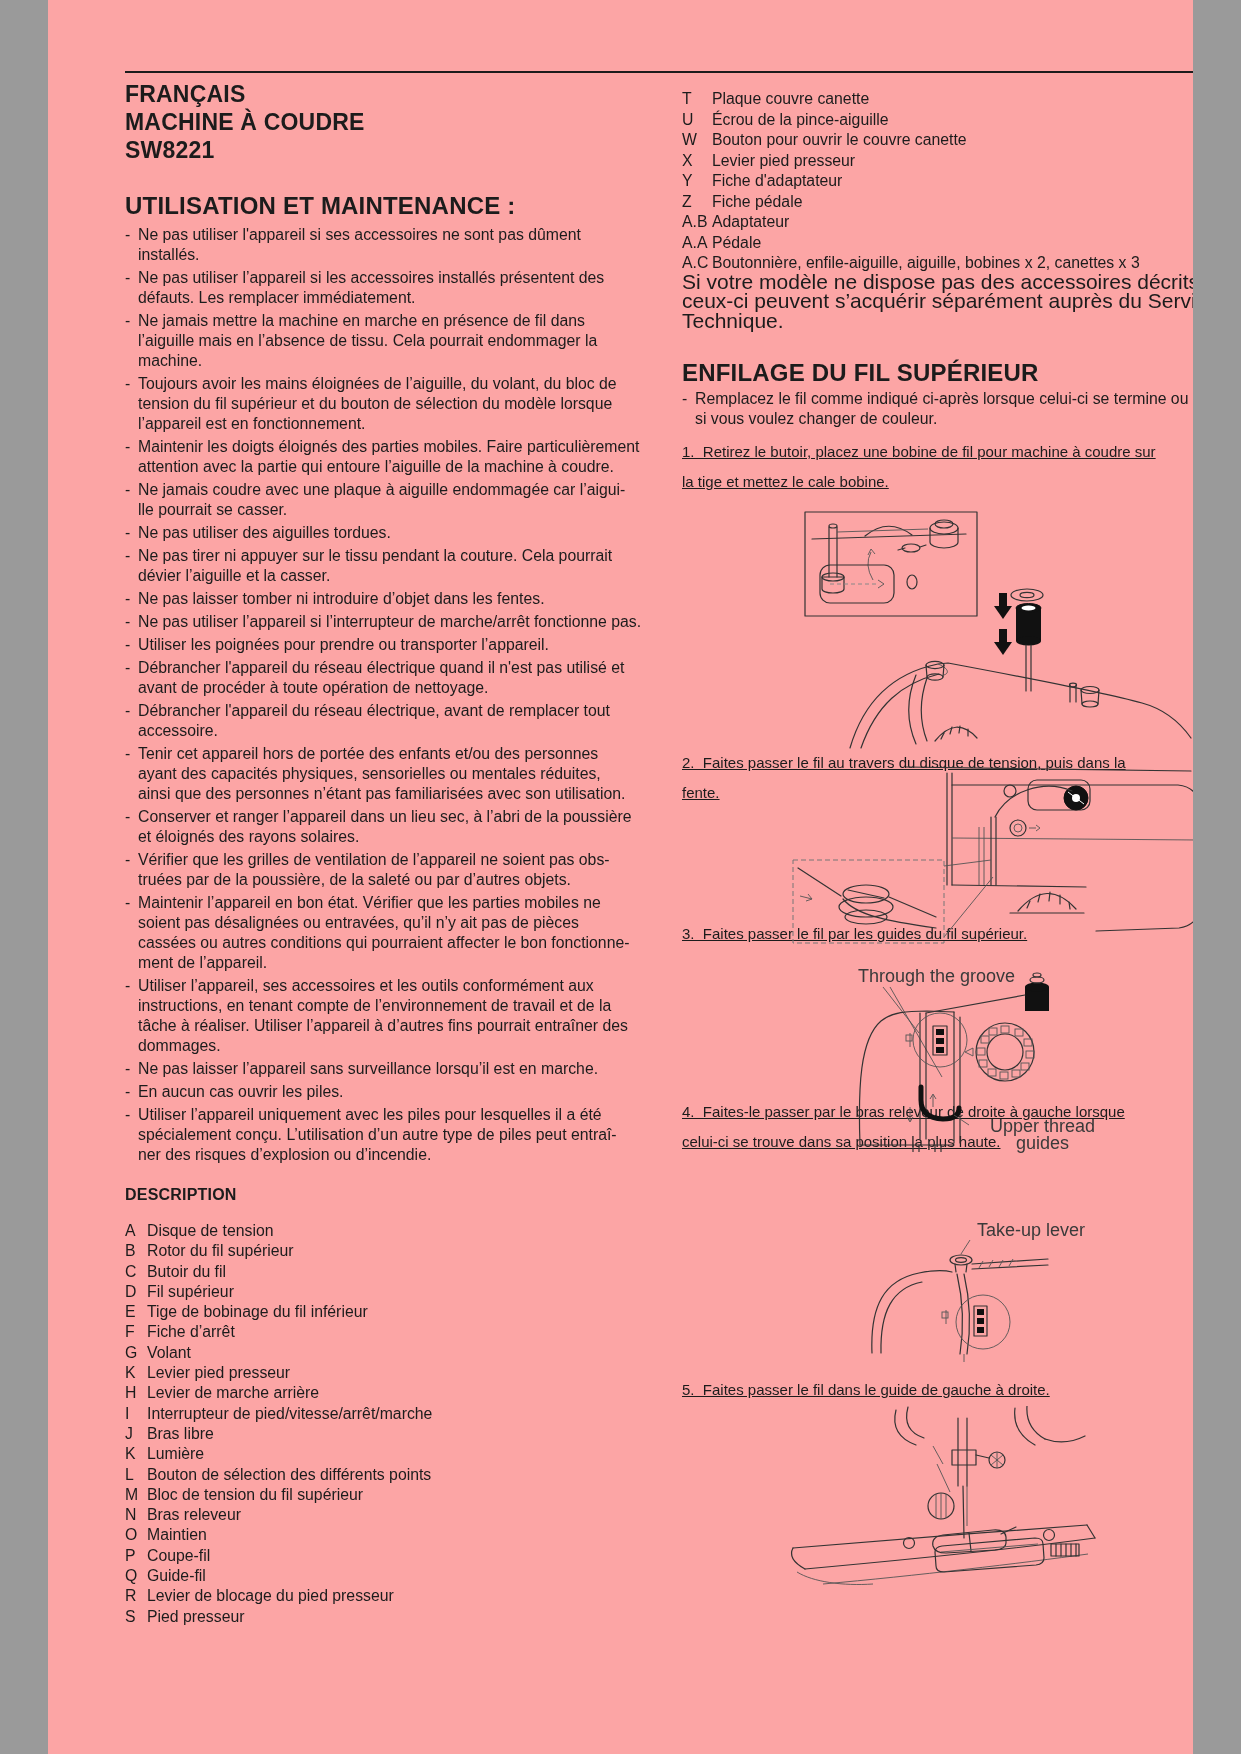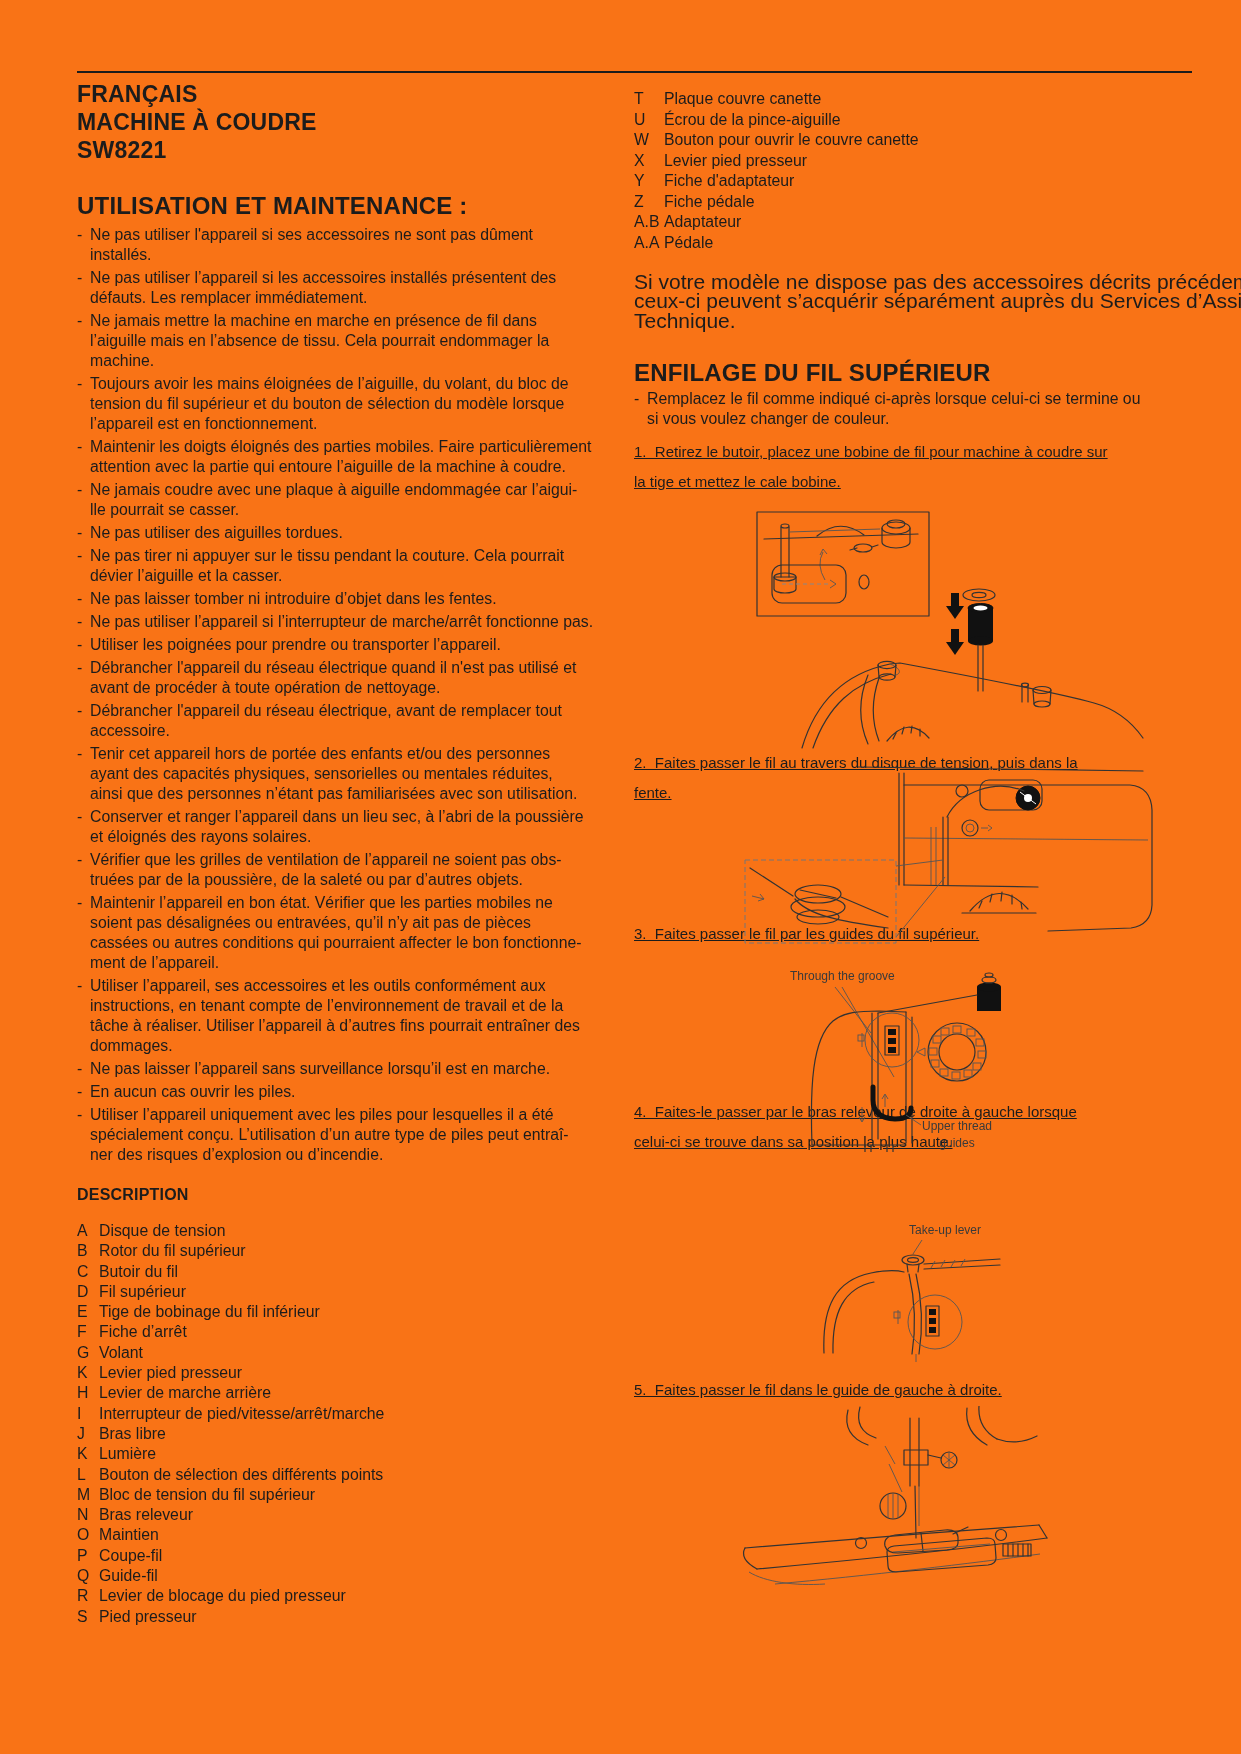--- a/index.html
+++ b/index.html
@@ -1,18 +1,18 @@
 <!DOCTYPE html>
 <html><head>
 <meta charset="utf-8">
 <style>
   html,body { margin:0; padding:0; background:#9a9a9a; }
   .page {
-    position:relative; width:1241px; height:1754px; margin:0 auto;
-    background:#f97316; color:#1c1c1c;
+    position:relative; width:1145px; height:1754px; margin:0 auto;
+    background:#fca5a5; color:#1c1c1c;
     font-family:"Liberation Sans", sans-serif;
     overflow:hidden;
   }
   .rule { position:absolute; left:77px; top:71px; width:1115px; height:2px; background:#1c1c1c; }
 
   
   .title-block { position:absolute; left:77px; top:80px; font-size:23px; font-weight:bold; line-height:28px; letter-spacing:.2px; }
   .h-maint { position:absolute; left:77px; top:192px; font-size:24px; font-weight:bold; letter-spacing:.2px; }
   .bullets { position:absolute; left:77px; top:225px; }
   .bullet { display:flex; margin-bottom:3px; font-size:15.8px; line-height:20px; }
@@ -39,21 +39,21 @@
   #step4 { top:1097px; }
   #step5 { top:1375px; }
 
   .fig { position:absolute; }
   #fig1 { left:750px; top:505px; }
   #fig2 { left:738px; top:765px; }
   #fig3 { left:745px; top:967px; }
   #fig4 { left:795px; top:1238px; }
   #fig5 { left:735px; top:1406px; }
 
-  .figlabel { position:absolute; font-size:12px; color:#3a3a3a; white-space:pre; line-height:17px; }
+  .figlabel { position:absolute; font-size:18px; color:#3a3a3a; white-space:pre; line-height:17px;margin-left:20px; }
   #lbl-groove { left:790px; top:968px; }
   #lbl-guides { left:922px; top:1118px;text-align:center; }
   #lbl-takeup { left:909px; top:1222px; }
 
   svg .ln { stroke:#333; stroke-width:1.2; fill:none; stroke-linecap:round; stroke-linejoin:round; }
   svg .thin { stroke:#555; stroke-width:.9; fill:none; }
   svg .blk { fill:#111; stroke:none; }
   svg .thick { stroke:#111; stroke-width:5; fill:none; stroke-linecap:round; }
 </style>
 </head>
@@ -344,20 +344,24 @@
       <div class="kv2">
         <span class="k">A.B</span>
         <span class="v">Adaptateur</span>
       </div>
 
       <div class="kv2">
         <span class="k">A.A</span>
         <span class="v">Pédale</span>
       </div>
 
+      <div class="kv2">
+        <span class="k">A.C</span>
+        <span class="v">Boutonnière, enfile-aiguille, aiguille, bobines x 2, canettes x 3</span>
+      </div>
     </div>
 
   <div class="note">Si votre modèle ne dispose pas des accessoires décrits précédemment,
 ceux-ci peuvent s’acquérir séparément auprès du Services d’Assistance
 Technique.</div>
 
   <div class="h-enfi">ENFILAGE DU FIL SUPÉRIEUR</div>
 
   <div class="bullet intro">
     <span class="dash">-</span>

